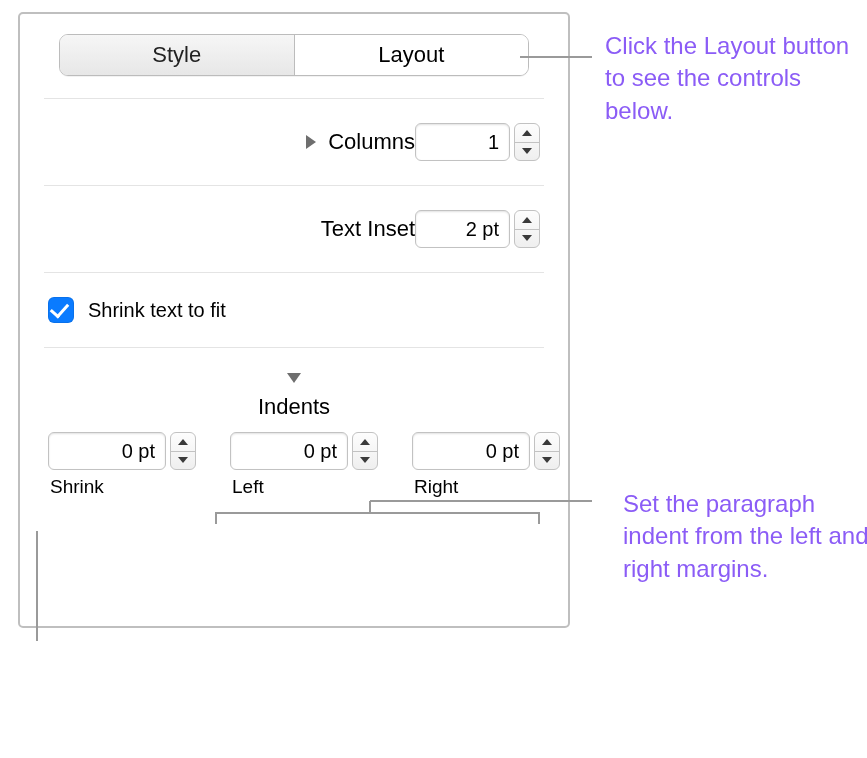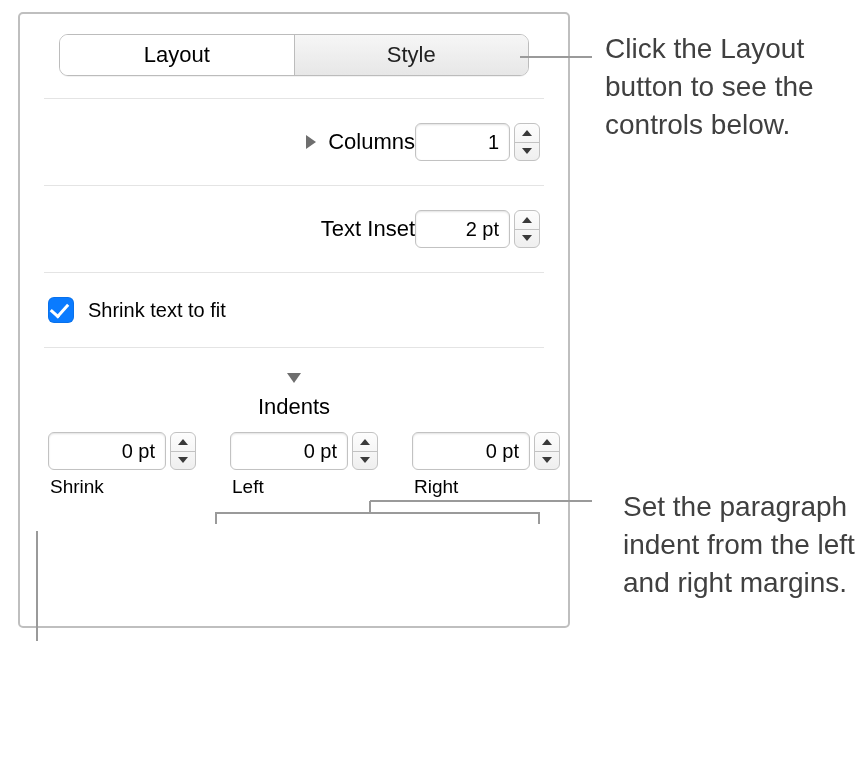--- a/index.html
+++ b/index.html
@@ -203,23 +203,23 @@
   }
   .indents-fields {
     display: flex;
     gap: 34px;
     padding: 0 4px 8px 4px;
   }
 
   
   .callout {
     position: absolute;
-    font-size: 28px;
+    font-size: 24px;
     line-height: 1.35;
-    color: #404040;
+    color: #8b5cf6;
   }
 
   .lead-line {
     position: absolute;
     background: #9a9a9a;
   }
   .bracket {
     position: absolute;
     border-color: #9a9a9a;
     border-style: solid;
@@ -227,22 +227,22 @@
   }
 </style>
 </head>
 <body>
 
 <div class="stage">
 
   <div class="panel">
 
     <div class="segmented">
+      <div class="seg inactive">Style</div>
       <div class="seg active">Layout</div>
-      <div class="seg inactive">Style</div>
     </div>
 
     <hr class="divider">
 
     <div class="row">
       <div class="label">
         <span class="disclosure-right"></span>
         <span>Columns</span>
       </div>
       <div class="stepper">

